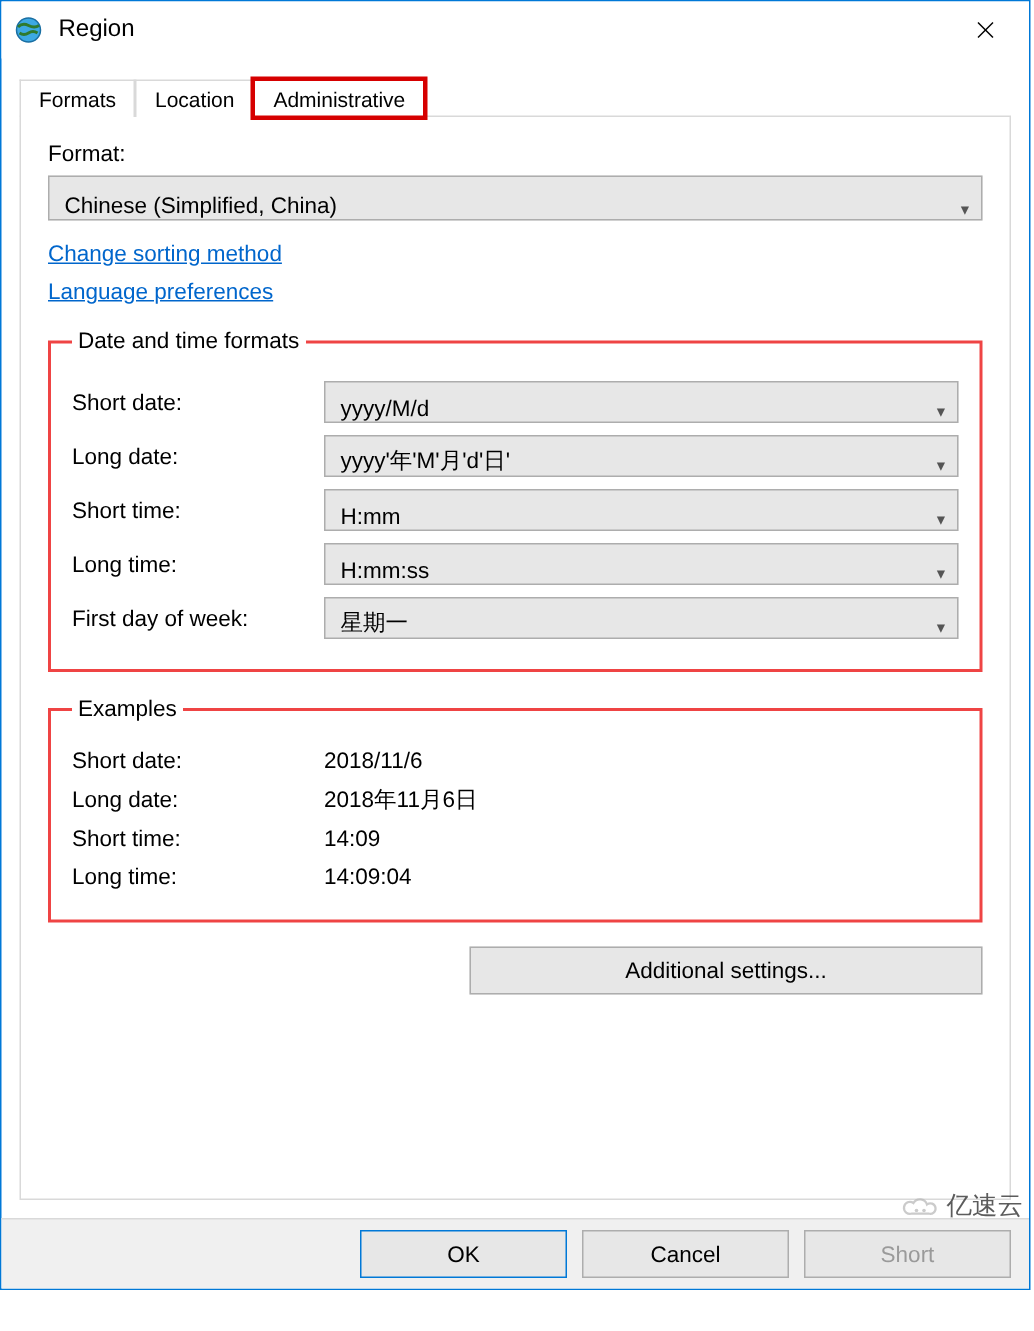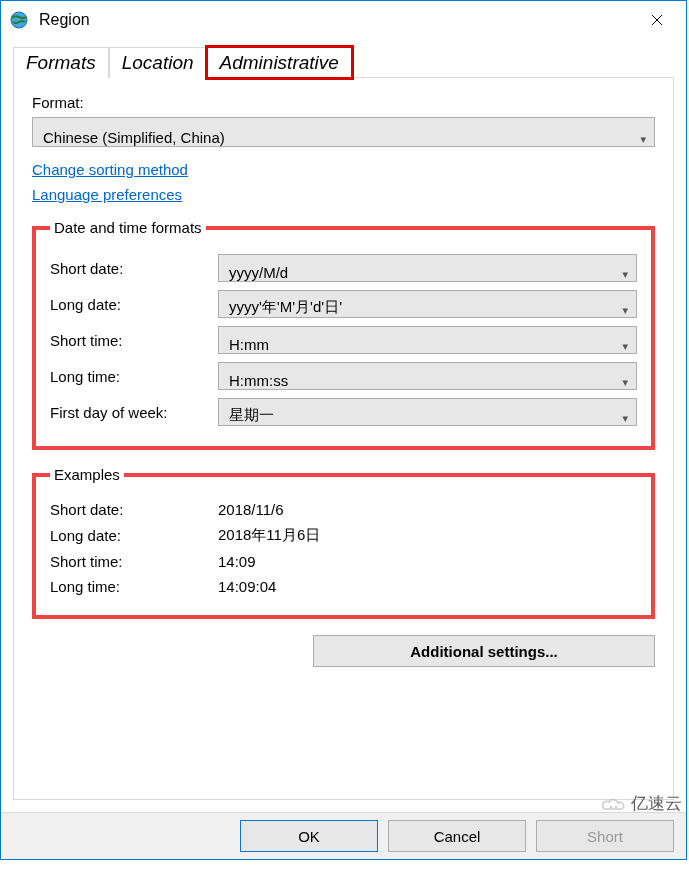--- a/index.html
+++ b/index.html
@@ -52,26 +52,25 @@
     display: flex;
     align-items: flex-end;
     position: relative;
     height: 30px;
   }
   .tab {
     border: 1px solid #d9d9d9;
     border-bottom: none;
     padding: 4px 12px 4px 12px;
     background: #fff;
-    font-size: 19px;
+    font-size: 14px;
     margin-right: 0;
     position: relative;
     top: 1px;
     cursor: default;
-    font-style: italic;
   }
   .tab.active {
     background: #fff;
     z-index: 3;
   }
   .tab.inactive {
     background: #fff;
   }
   .tab.highlight {
     outline: 3px solid #d60000;
@@ -97,21 +96,21 @@
   }
   .dropdown .chev { font-size: 11px; color: #555; }
   .links { margin: 14px 0 10px 0; display: flex; flex-direction: column; gap: 8px; text-align: center; }
   .link {
     color: #0066cc;
     text-decoration: underline;
     cursor: pointer;
     width: fit-content;
   }
   fieldset {
-    border: 4px solid #ef4444;
+    border: 2px solid #ef4444;
     margin: 6px 0 10px 0;
     padding: 10px 14px 12px 14px;
   }
   legend { padding: 0 4px; font-size: 15px; }
   .row {
     display: flex;
     align-items: center;
     margin: 8px 0;
   }
   .row .rlabel {
@@ -131,21 +130,21 @@
     background: #e7e7e7;
     height: 30px;
     min-width: 92px;
     padding: 0 22px;
     font-size: 15px;
     display: inline-flex;
     align-items: center;
     justify-content: center;
     cursor: default;
   }
-  .btn.wide { min-width: 296px; font-weight: bold; }
+  .btn.wide { min-width: 296px; }
   .footer {
     height: 46px;
     border-top: 1px solid #d9d9d9;
     display: flex;
     align-items: center;
     justify-content: flex-end;
     gap: 10px;
     padding: 0 12px;
     background: #f0f0f0;
   }

